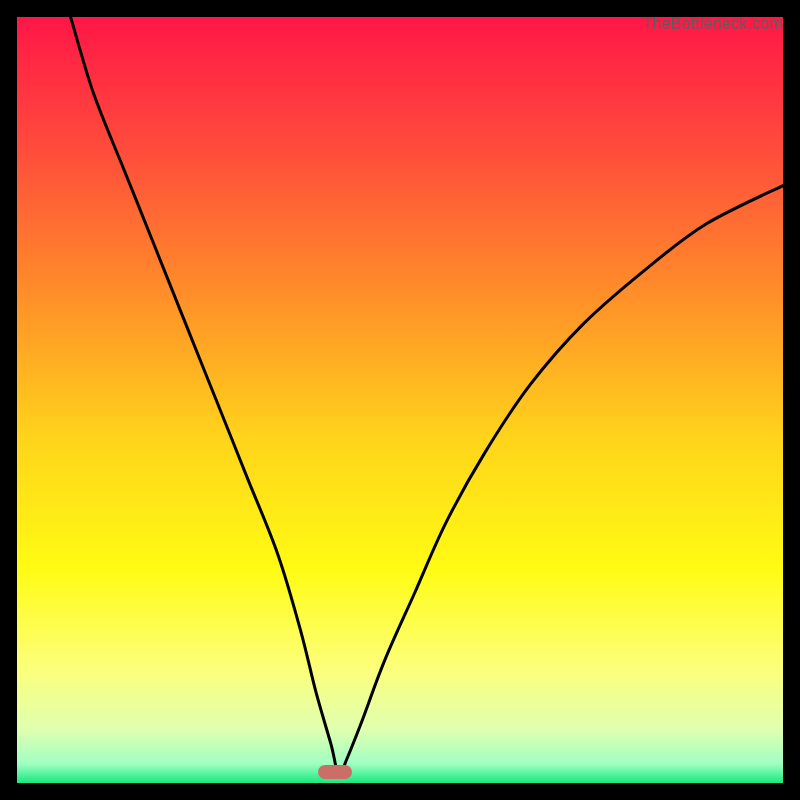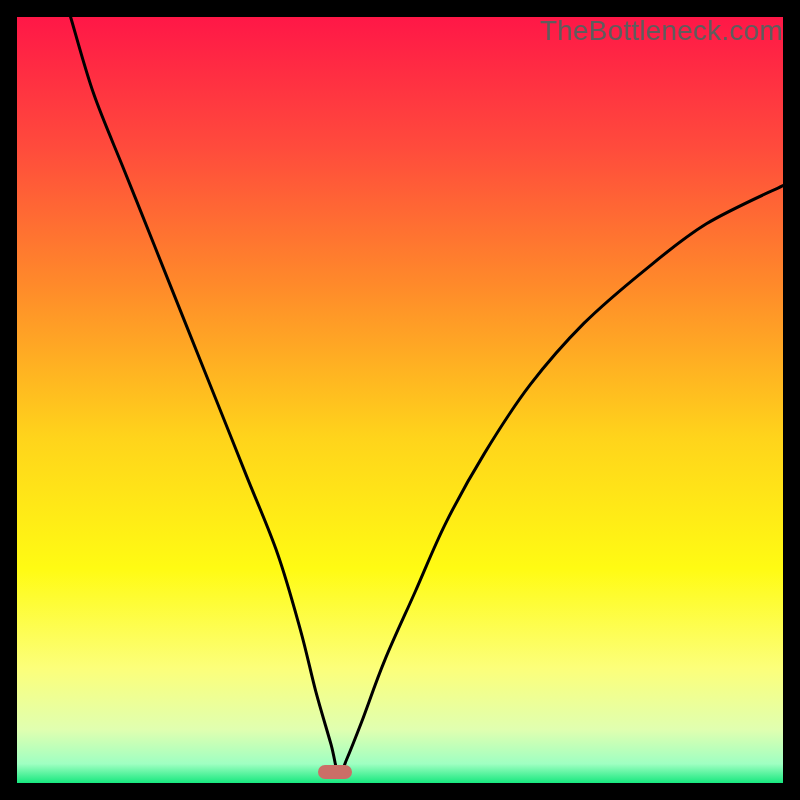--- a/index.html
+++ b/index.html
@@ -24,21 +24,21 @@
     left: 0;
     top: 0;
     width: 766px;
     height: 766px;
   }
   .watermark {
     position: absolute;
     top: -2px;
     right: 0px;
     color: #5d5d5d;
-    font-size: 28px;
+    font-size: 16px;
     font-weight: 500;
     letter-spacing: 0.2px;
     font-family: Arial, sans-serif;
   }
   .marker {
     position: absolute;
     background: #cb6e67;
     border-radius: 8px;
   }
 </style>

